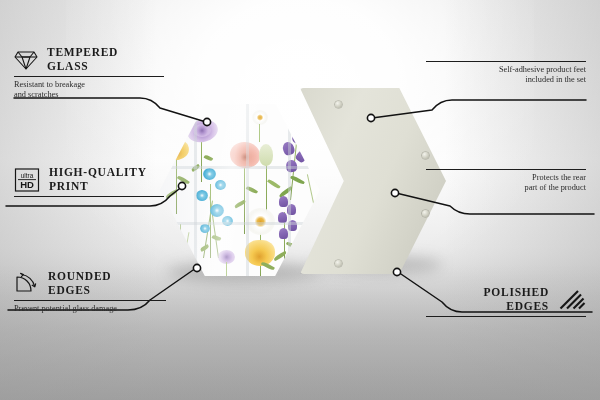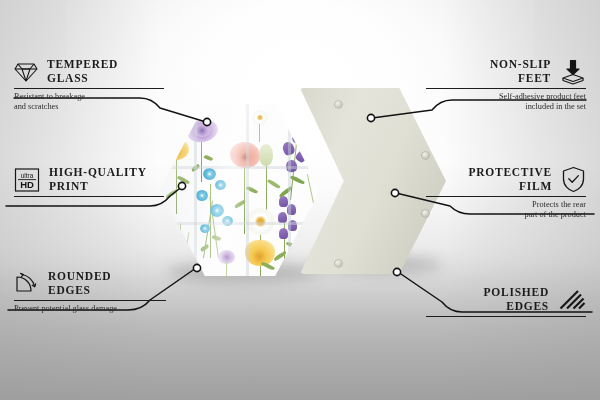--- a/index.html
+++ b/index.html
@@ -276,21 +276,21 @@
   <g fill="#ffffff" stroke="#121212" stroke-width="1.6">
     <circle cx="207" cy="122" r="3.6"></circle>
     <circle cx="182" cy="186" r="3.6"></circle>
     <circle cx="197" cy="268" r="3.6"></circle>
     <circle cx="371" cy="118" r="3.6"></circle>
     <circle cx="395" cy="193" r="3.6"></circle>
     <circle cx="397" cy="272" r="3.6"></circle>
   </g>
 </svg>
 
-<div class="callout co-left" style="left:14px; top:58px; width:150px;">
+<div class="callout co-left" style="left:14px; top:46px; width:150px;">
   <div class="co-head">
     <svg class="ico" width="24" height="22" viewBox="0 0 24 22">
       <g fill="none" stroke="#161616" stroke-width="1.1" stroke-linejoin="round">
         <path d="M4,3 H20 L23,8 L12,20 L1,8 Z"></path>
         <path d="M1,8 H23"></path>
         <path d="M4,3 L8,8 L12,20"></path>
         <path d="M20,3 L16,8 L12,20"></path>
         <path d="M8,8 H16"></path>
       </g>
     </svg>
@@ -327,47 +327,26 @@
       </g>
     </svg>
     <div class="co-title">ROUNDED
 EDGES</div>
   </div>
   <div class="co-rule"></div>
   <div class="co-desc">Prevent potential glass damage</div>
 </div>
 
 <div class="callout co-right" style="right:14px; top:58px; width:160px;">
-  <div class="co-head">
-    <div class="co-title">NON-SLIP
-FEET</div>
-    <svg class="ico" width="26" height="26" viewBox="0 0 26 26">
-      <g fill="none" stroke="#161616" stroke-width="1.2" stroke-linejoin="round">
-        <path d="M10.5,1.5 H15.5 V10 H19 L13,15.5 L7,10 H10.5 Z" fill="#161616"></path>
-        <path d="M13,15.5 L23,19 L13,22.5 L3,19 Z"></path>
-        <path d="M3,19 V21.5 L13,25 L23,21.5 V19"></path>
-      </g>
-    </svg>
-  </div>
   <div class="co-rule"></div>
   <div class="co-desc">Self-adhesive product feet
 included in the set</div>
 </div>
 
 <div class="callout co-right" style="right:14px; top:166px; width:160px;">
-  <div class="co-head">
-    <div class="co-title">PROTECTIVE
-FILM</div>
-    <svg class="ico" width="25" height="27" viewBox="0 0 25 27">
-      <g fill="none" stroke="#161616" stroke-width="1.3" stroke-linecap="round" stroke-linejoin="round">
-        <path d="M12.5,1.5 L22.5,5 V13 C22.5,19.5 17.5,24 12.5,25.5 C7.5,24 2.5,19.5 2.5,13 V5 Z"></path>
-        <path d="M7.8,12.8 L11.2,16.2 L17.4,9.6"></path>
-      </g>
-    </svg>
-  </div>
   <div class="co-rule"></div>
   <div class="co-desc">Protects the rear
 part of the product</div>
 </div>
 
 <div class="callout co-right" style="right:14px; top:286px; width:160px;">
   <div class="co-head">
     <div class="co-title">POLISHED
 EDGES</div>
     <svg class="ico" width="28" height="22" viewBox="0 0 28 22">

